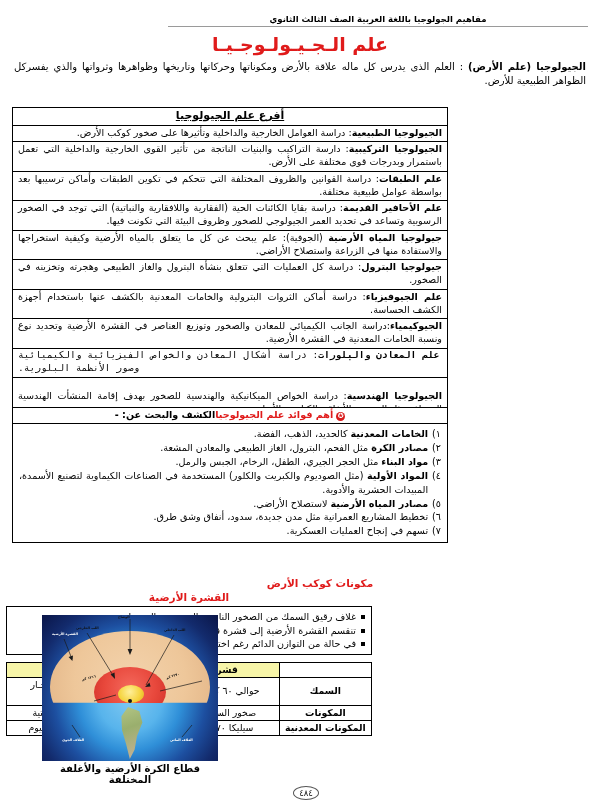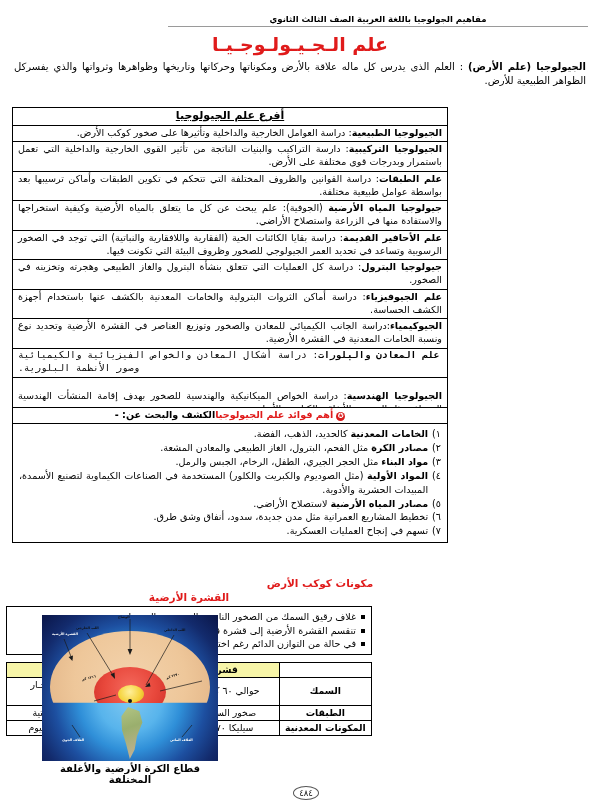--- a/index.html
+++ b/index.html
@@ -321,24 +321,24 @@
     <div class="row">
       <b>الجيولوجيا الطبيعية</b><span>: دراسة العوامل الخارجية والداخلية وتأثيرها على صخور كوكب الأرض.</span>
     </div>
     <div class="row">
       <b>الجيولوجيا التركيبية</b><span>: دارسة التراكيب والبنيات الناتجة من تأثير القوى الخارجية والداخلية التي تعمل باستمرار وبدرجات قوى مختلفة على الأرض.</span>
     </div>
     <div class="row">
       <b>علم الطبقات</b><span>: دراسة القوانين والظروف المختلفة التي تتحكم في تكوين الطبقات وأماكن ترسيبها بعد بواسطة عوامل طبيعية مختلفة.</span>
     </div>
     <div class="row">
+      <b>علم الأحافير القديمة</b><span>: دراسة بقايا الكائنات الحية (الفقارية واللافقارية والنباتية) التي توجد في الصخور الرسوبية وتساعد في تحديد العمر الجيولوجي للصخور وظروف البيئة التي تكونت فيها.</span>
+    </div>
+    <div class="row">
       <b>جيولوجيا المياه الأرضية</b><span> (الجوفية): علم يبحث عن كل ما يتعلق بالمياه الأرضية وكيفية استخراجها والاستفادة منها في الزراعة واستصلاح الأراضي.</span>
-    </div>
-    <div class="row">
-      <b>علم الأحافير القديمة</b><span>: دراسة بقايا الكائنات الحية (الفقارية واللافقارية والنباتية) التي توجد في الصخور الرسوبية وتساعد في تحديد العمر الجيولوجي للصخور وظروف البيئة التي تكونت فيها.</span>
     </div>
     <div class="row">
       <b>جيولوجيا البترول</b><span>: دراسة كل العمليات التي تتعلق بنشأة البترول والغاز الطبيعي وهجرته وتخزينه في الصخور.</span>
     </div>
     <div class="row">
       <b>علم الجيوفيزياء</b><span>: دراسة أماكن الثروات البترولية والخامات المعدنية بالكشف عنها باستخدام أجهزة الكشف الحساسة.</span>
     </div>
     <div class="row">
       <b>الجيوكيمياء</b><span>:دراسة الجانب الكيميائي للمعادن والصخور وتوزيع العناصر في القشرة الأرضية وتحديد نوع ونسبة الخامات المعدنية في القشرة الأرضية.</span>
     </div>
@@ -418,21 +418,21 @@
         <th class="c-ocean">قشرة محيطية</th>
       </tr>
     </thead>
     <tbody>
       <tr>
         <td class="c-label">السمك</td>
         <td class="c-cont">حوالي ٦٠ كم في القارات</td>
         <td class="c-ocean">٨–١٢ كـم تحـت البحـار والمحيطات</td>
       </tr>
       <tr>
-        <td class="c-label">الطبقات</td>
+        <td class="c-label">المكونات</td>
         <td class="c-cont">صخور السيال الجرانيتية</td>
         <td class="c-ocean">صخور السيما البازلتية</td>
       </tr>
       <tr>
         <td class="c-label">المكونات المعدنية</td>
         <td class="c-cont">سيليكا ٧٠% وألومنيوم</td>
         <td class="c-ocean">سيليكا ٤٥% وماغنسيوم</td>
       </tr>
     </tbody>
   </table>

